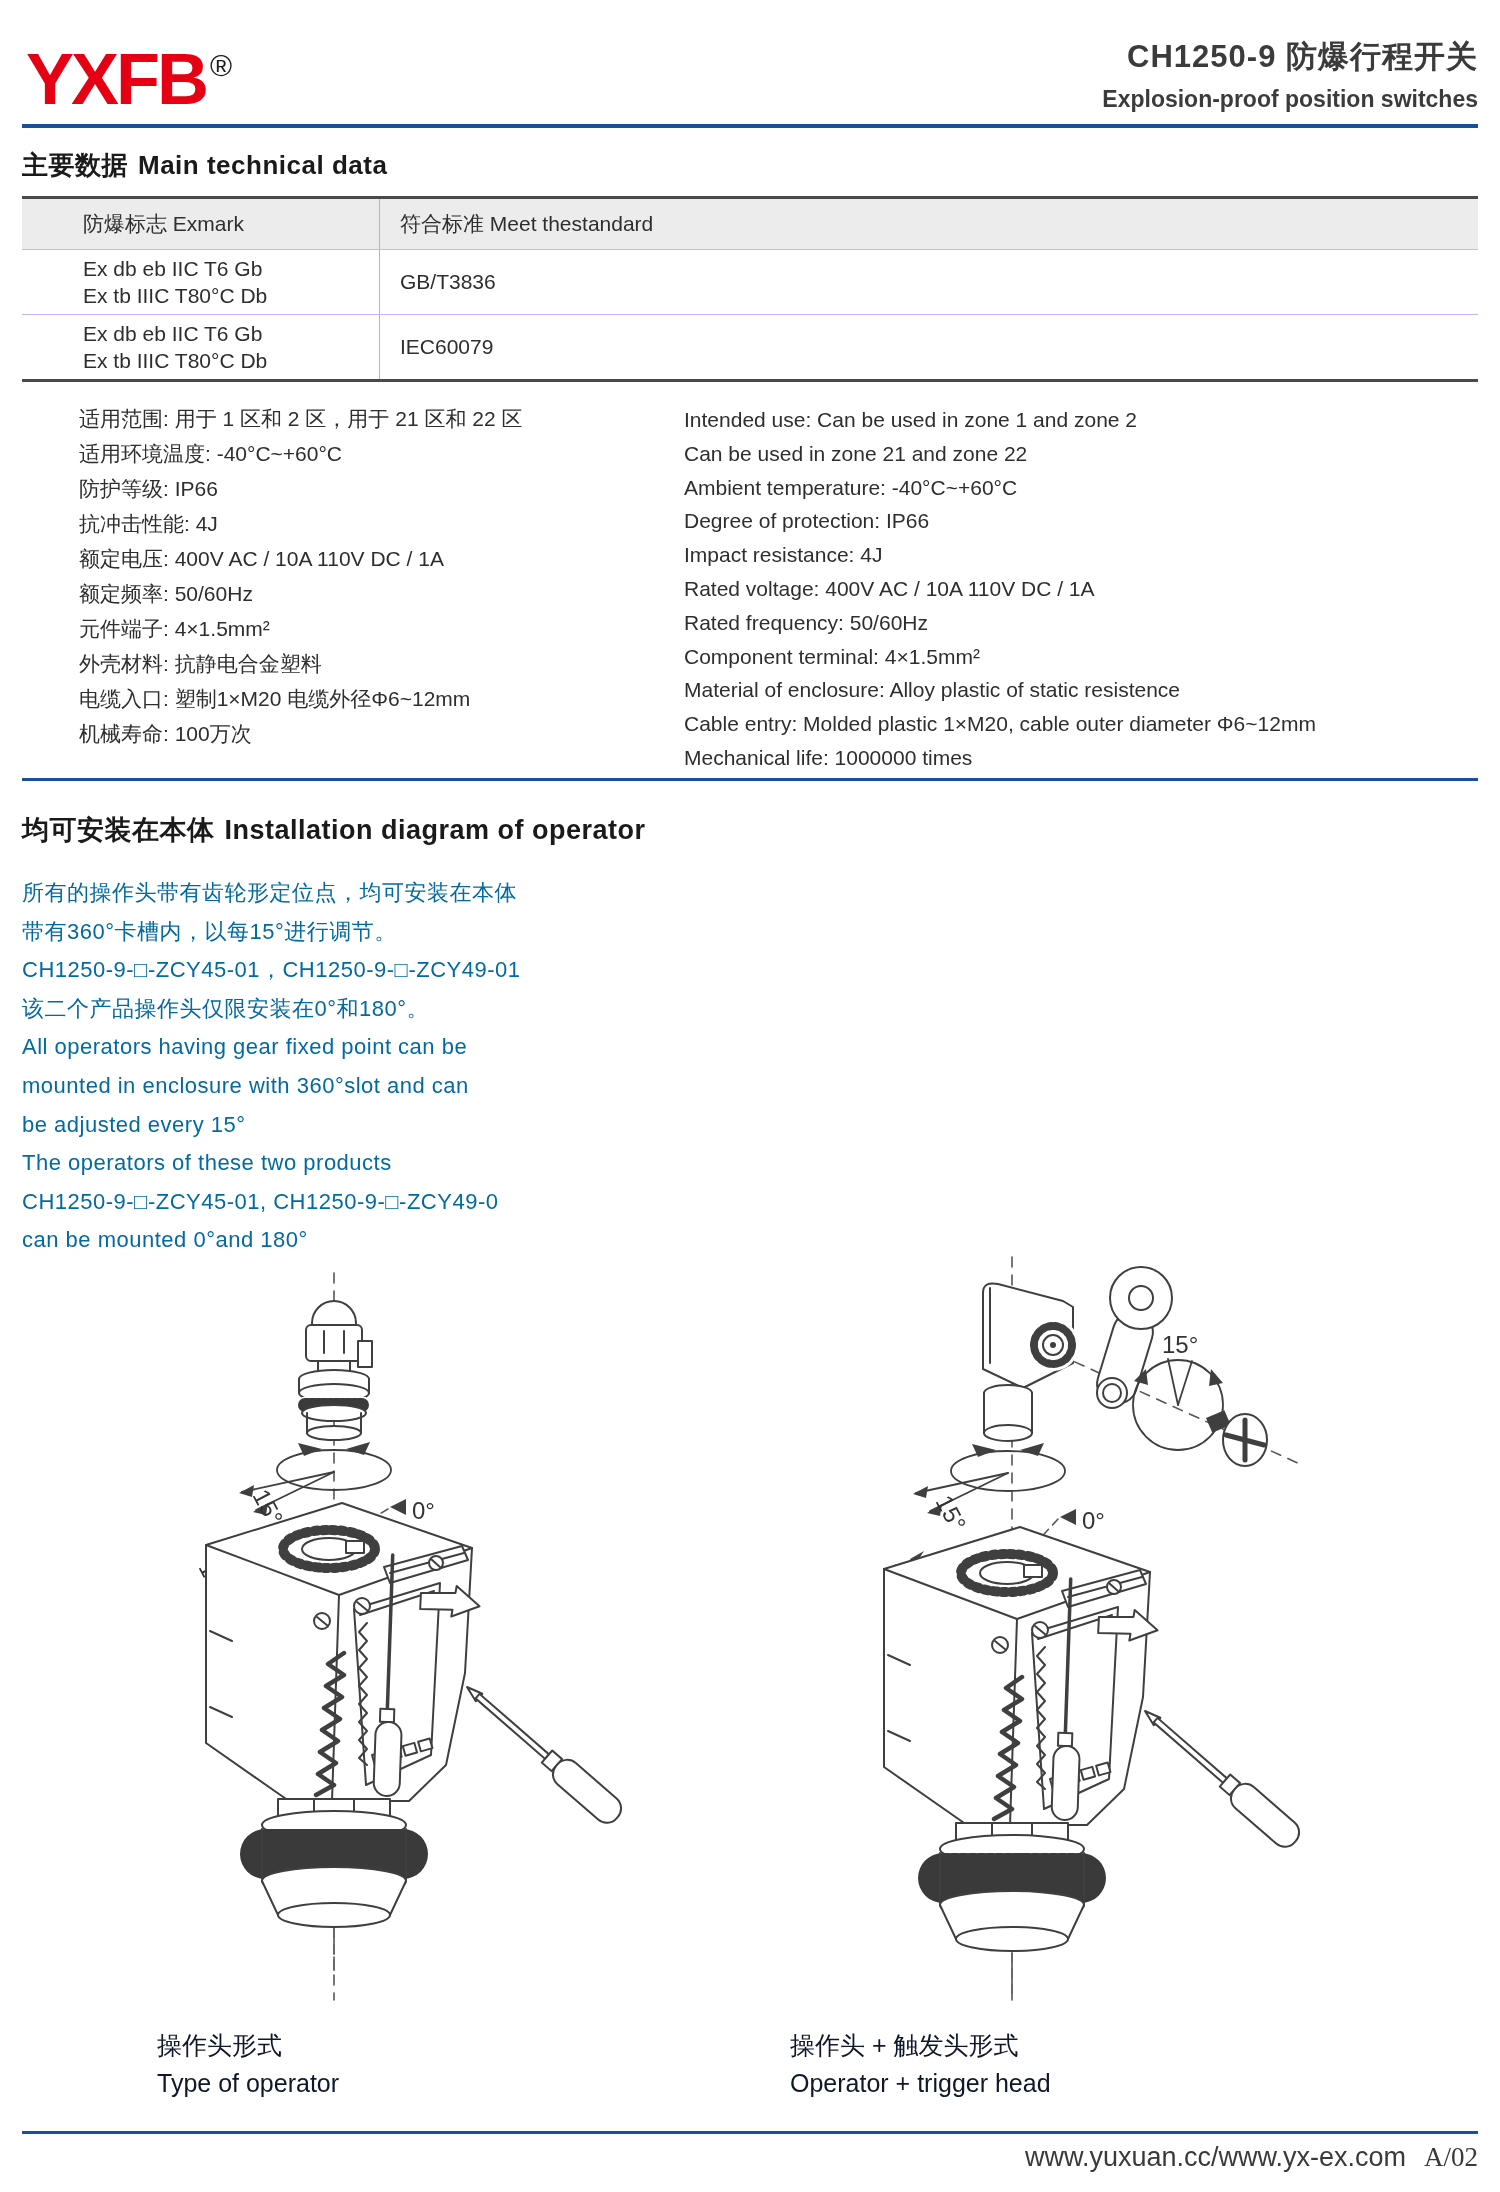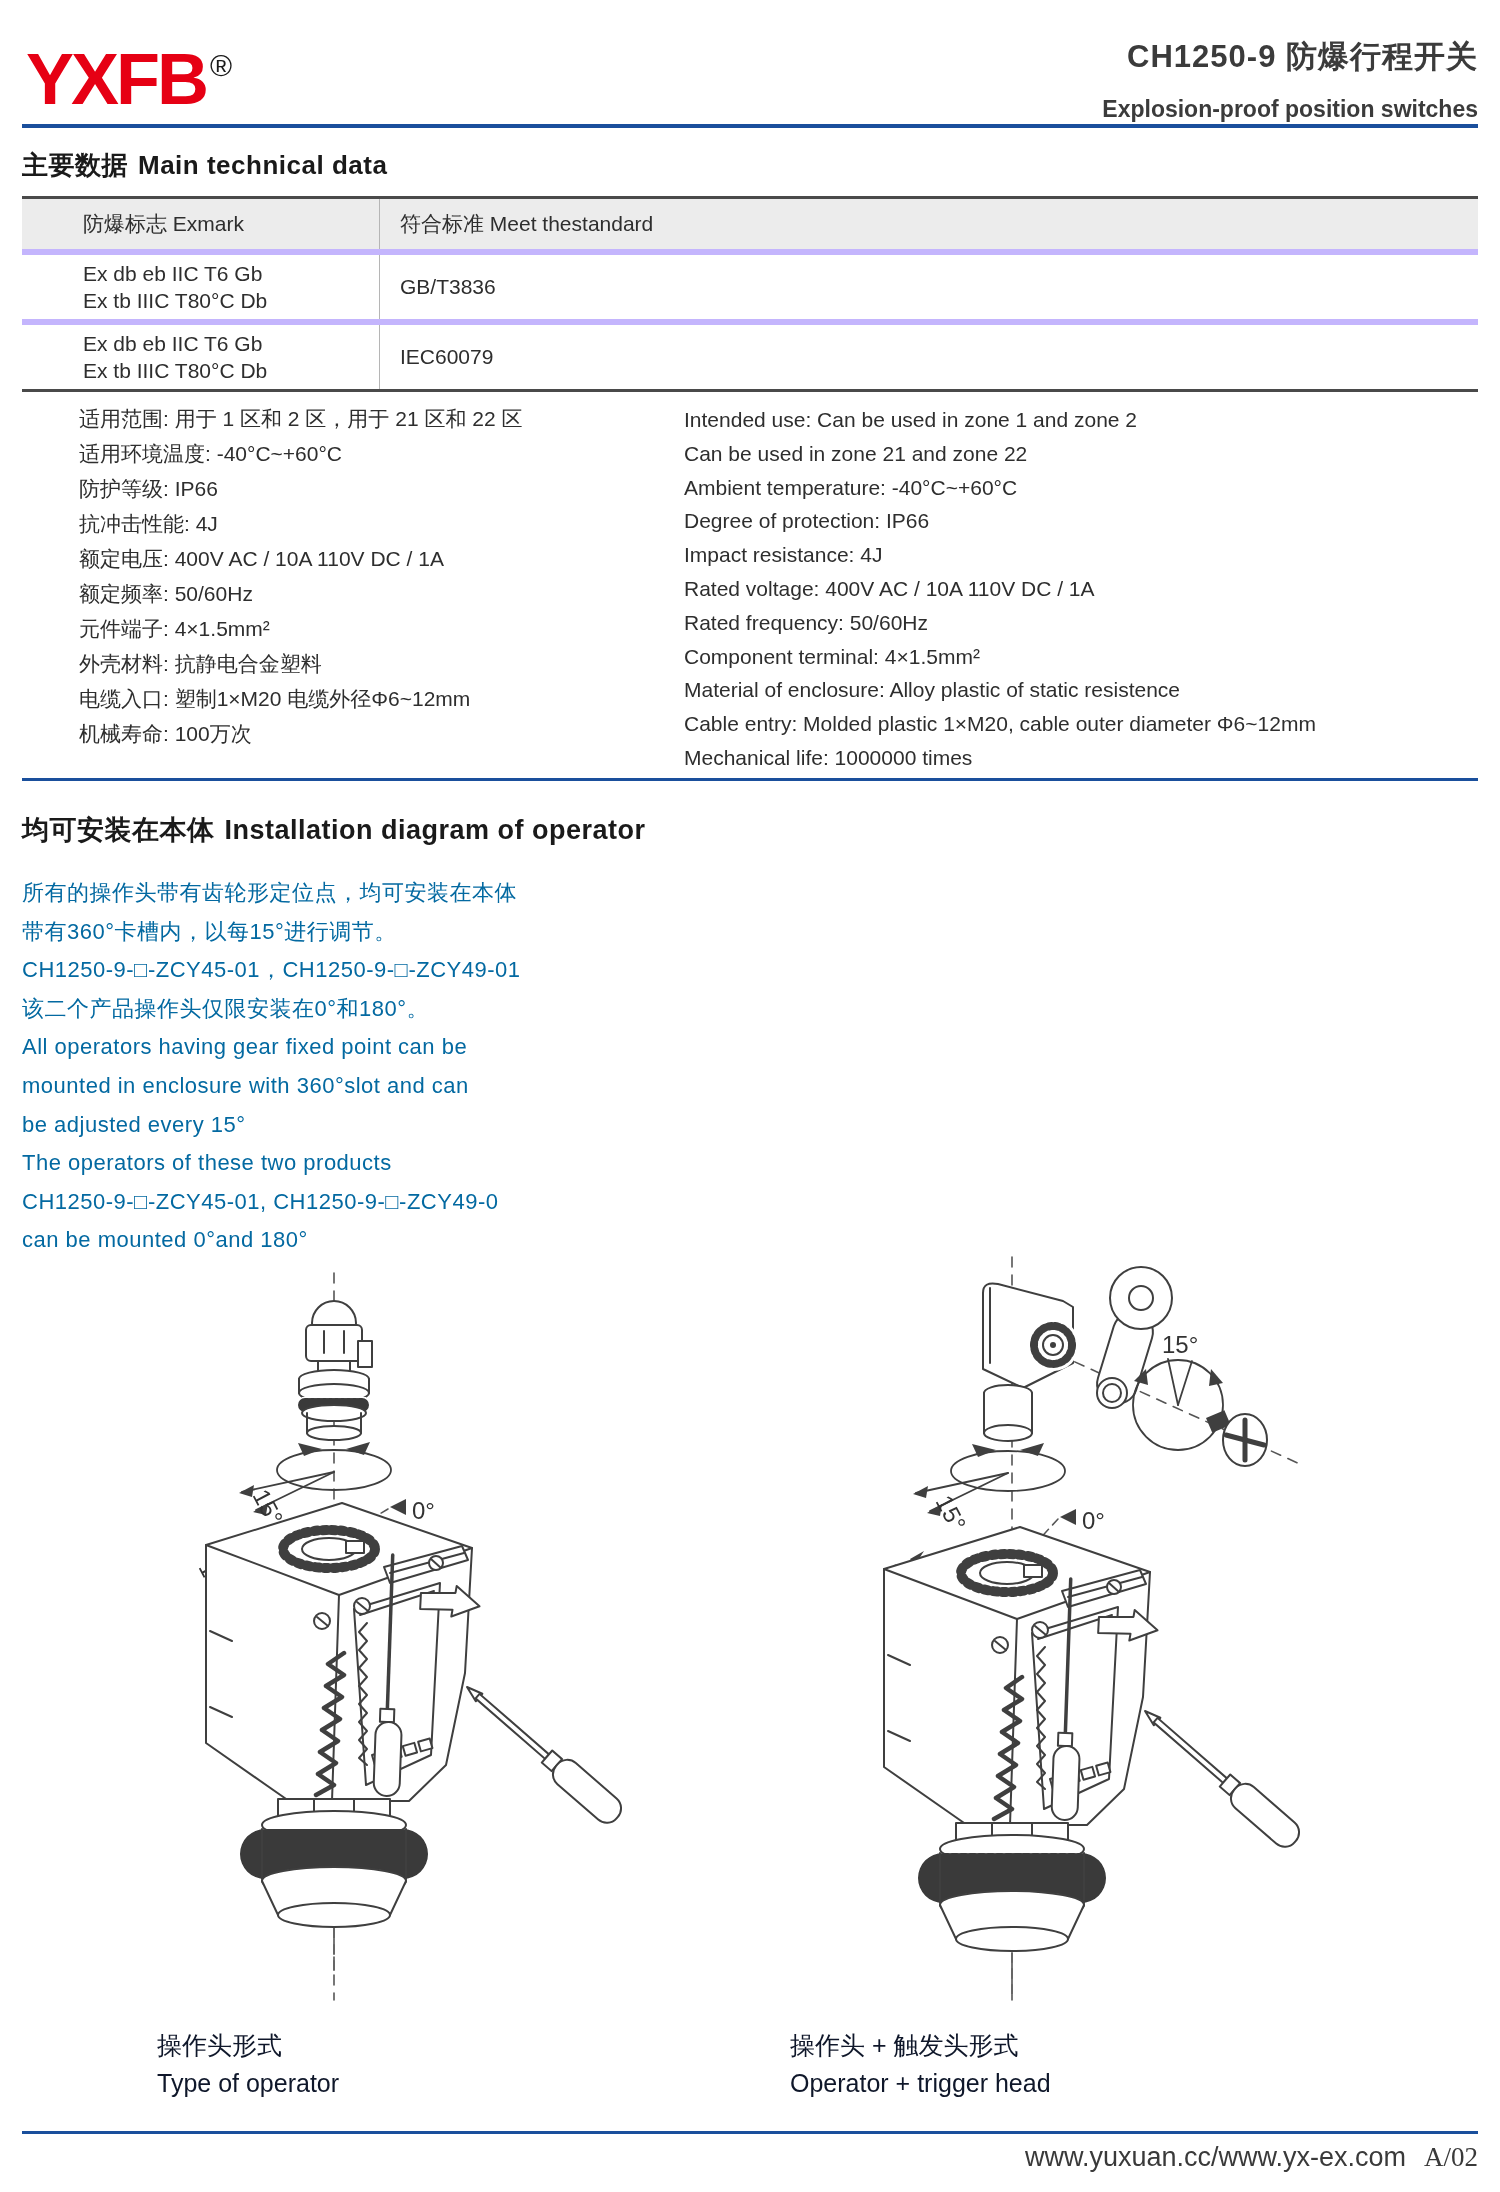--- a/index.html
+++ b/index.html
@@ -4,34 +4,34 @@
 <style>
   html,body{margin:0;padding:0;background:#888;}
   .page{position:relative;width:1500px;height:2192px;background:#fff;margin:0 auto;
         font-family:"Liberation Sans",sans-serif;color:#2e2e2e;overflow:hidden;}
   
   .logo{position:absolute;left:26px;top:30px;font-size:72px;font-weight:bold;
         color:#e60014;letter-spacing:-3px;line-height:72px;}
   .logo .reg{font-size:30px;color:#1a1a1a;font-weight:normal;vertical-align:28px;letter-spacing:0;margin-left:4px;}
   .head-title{position:absolute;right:22px;top:36px;text-align:right;color:#3b3b3b;}
   .head-title .cn{font-size:31px;font-weight:bold;letter-spacing:1px;}
-  .head-title .en{font-size:23px;font-weight:bold;margin-top:18px;}
+  .head-title .en{font-size:23px;font-weight:bold;margin-top:8px;}
   .rule{position:absolute;left:22px;right:22px;height:4px;background:#1a4f9c;}
   .rule.r1{top:124px;}
   .rule.r2{top:778px;height:3px;}
   .rule.r3{top:2131px;height:3px;}
   
   .sec-head{position:absolute;left:22px;font-size:26px;font-weight:bold;color:#1a1a1a;letter-spacing:0.5px;}
   .sec-head .gap{display:inline-block;width:10px;}
   
   .spec-table{position:absolute;left:22px;top:196px;width:1456px;
               border-top:3px solid #4a4a4a;border-bottom:3px solid #4a4a4a;font-size:21px;}
   .t-row{display:flex;}
   .t-row.head{height:50px;background:#ececec;}
-  .t-row.data{height:64px;border-top:6px solid #c4b5fd;}
+  .t-row.data{height:64px;border-top:1px solid #c4b5fd;}
   .c1{width:296px;padding-left:61px;display:flex;flex-direction:column;justify-content:center;}
   .c2{flex:1;padding-left:20px;border-left:1px solid #b5b5b5;display:flex;flex-direction:column;justify-content:center;}
   .mark-line{line-height:27px;}
   
   .specs-cn{position:absolute;left:35px;top:401px;font-size:21px;}
   .specs-cn div{height:35px;line-height:35px;margin-left:44px;}
   .specs-en{position:absolute;left:684px;top:403px;font-size:21px;}
   .specs-en div{height:33.8px;line-height:33.8px;}
   
   .para{position:absolute;left:22px;top:874px;font-size:22px;color:#0369a1;}

